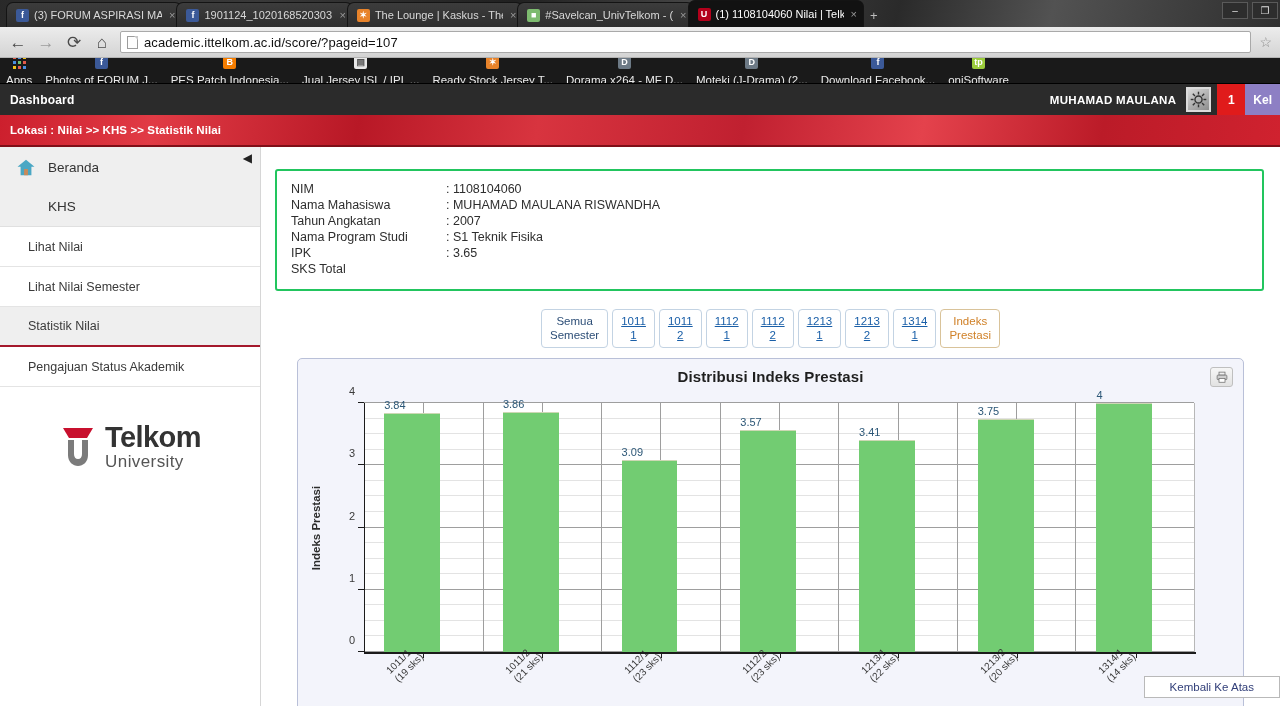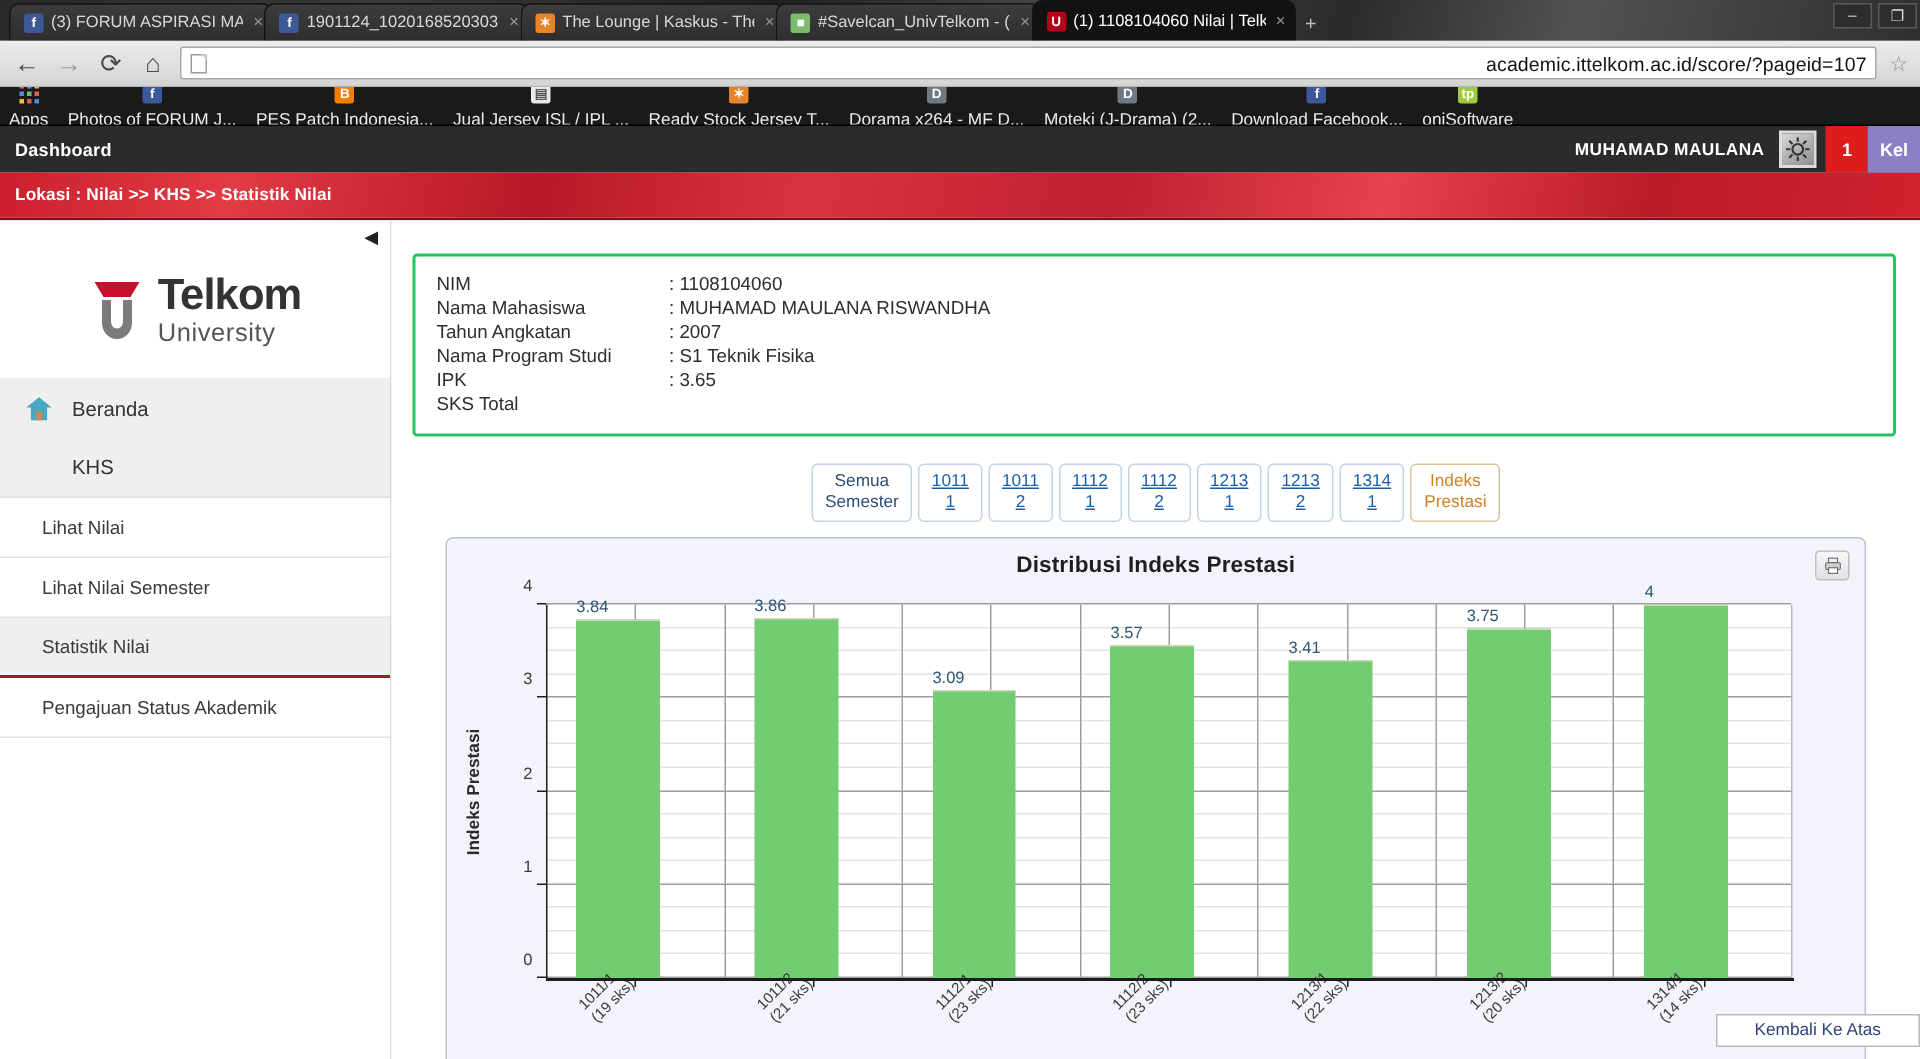--- a/index.html
+++ b/index.html
@@ -131,21 +131,20 @@
     flex: 1;
     height: 22px;
     background: #fff;
     border: 1px solid #a9a9a9;
     border-radius: 2px;
     display: flex; align-items: center;
     padding: 0 6px;
     gap: 6px;
     font-size: 13px;
     color: #222;
-    justify-content: space-between;
   }
   #page-icon {
     width: 11px; height: 13px;
     background: #fdfdfd;
     border: 1px solid #9c9c9c;
     position: relative;
     flex: 0 0 11px;
   }
   #page-icon::after {
     content: ""; position: absolute; right: -1px; top: -1px;
@@ -608,62 +607,62 @@
 </div>
 
 <div id="breadcrumb-bar">
   <div id="breadcrumb">Lokasi : Nilai &gt;&gt; KHS &gt;&gt; Statistik Nilai</div>
 </div>
 
 <div id="page-body">
 
   <div id="sidebar">
     <div id="sidebar-collapse">◀</div>
+    <div id="sidebar-nav">
+        <div class="nav-item shaded top-level">
+          <span id="home-icon"><svg width="20" height="17" viewBox="0 0 24 22">
+              <path d="M12 1 L23 10 L19 10 L19 21 L5 21 L5 10 L1 10 Z" fill="#4aa7c4"></path>
+              <rect x="9.5" y="13" width="5" height="8" fill="#c98a5a"></rect>
+            </svg></span>
+          <span class="nav-label">Beranda</span>
+        </div>
+        <div class="nav-item shaded-2 top-level">
+          <span style="display: inline-block; width: 20px; flex: 0 0 auto;"></span>
+          <span class="nav-label">KHS</span>
+        </div>
+        <div class="nav-item">
+          <span style="display: inline-block; width: 0px; flex: 0 0 auto;"></span>
+          <span class="nav-label">Lihat Nilai</span>
+        </div>
+        <div class="nav-item">
+          <span style="display: inline-block; width: 0px; flex: 0 0 auto;"></span>
+          <span class="nav-label">Lihat Nilai Semester</span>
+        </div>
+        <div class="nav-item active">
+          <span style="display: inline-block; width: 0px; flex: 0 0 auto;"></span>
+          <span class="nav-label">Statistik Nilai</span>
+        </div>
+        <div class="nav-item">
+          <span style="display: inline-block; width: 0px; flex: 0 0 auto;"></span>
+          <span class="nav-label">Pengajuan Status Akademik</span>
+        </div>
+      </div>
     <div id="logo-wrap">
       <div id="logo-mark">
         <svg width="38" height="44" viewBox="0 0 38 44" aria-hidden="true">
           <path d="M4 3 L34 3 L28 13 L10 13 Z" fill="#c8102e"></path>
           <path d="M9 15 L29 15 L29 30 C29 37 24 41 19 41 C14 41 9 37 9 30 Z" fill="#7b7b7b"></path>
           <path d="M15 15 L23 15 L23 29 C23 32 21.5 34 19 34 C16.5 34 15 32 15 29 Z" fill="#fff"></path>
         </svg>
       </div>
       <div id="logo-text">
         <span class="t1">Telkom</span>
         <span class="t2">University</span>
       </div>
     </div>
-    <div id="sidebar-nav">
-        <div class="nav-item shaded top-level">
-          <span id="home-icon"><svg width="20" height="17" viewBox="0 0 24 22">
-              <path d="M12 1 L23 10 L19 10 L19 21 L5 21 L5 10 L1 10 Z" fill="#4aa7c4"></path>
-              <rect x="9.5" y="13" width="5" height="8" fill="#c98a5a"></rect>
-            </svg></span>
-          <span class="nav-label">Beranda</span>
-        </div>
-        <div class="nav-item shaded-2 top-level">
-          <span style="display: inline-block; width: 20px; flex: 0 0 auto;"></span>
-          <span class="nav-label">KHS</span>
-        </div>
-        <div class="nav-item">
-          <span style="display: inline-block; width: 0px; flex: 0 0 auto;"></span>
-          <span class="nav-label">Lihat Nilai</span>
-        </div>
-        <div class="nav-item">
-          <span style="display: inline-block; width: 0px; flex: 0 0 auto;"></span>
-          <span class="nav-label">Lihat Nilai Semester</span>
-        </div>
-        <div class="nav-item active">
-          <span style="display: inline-block; width: 0px; flex: 0 0 auto;"></span>
-          <span class="nav-label">Statistik Nilai</span>
-        </div>
-        <div class="nav-item">
-          <span style="display: inline-block; width: 0px; flex: 0 0 auto;"></span>
-          <span class="nav-label">Pengajuan Status Akademik</span>
-        </div>
-      </div>
   </div>
 
   <div id="main">
 
     <div id="info-panel">
         <div class="info-row">
           <div class="info-key">NIM</div>
           <div class="info-val">: 1108104060</div>
         </div>
         <div class="info-row">

